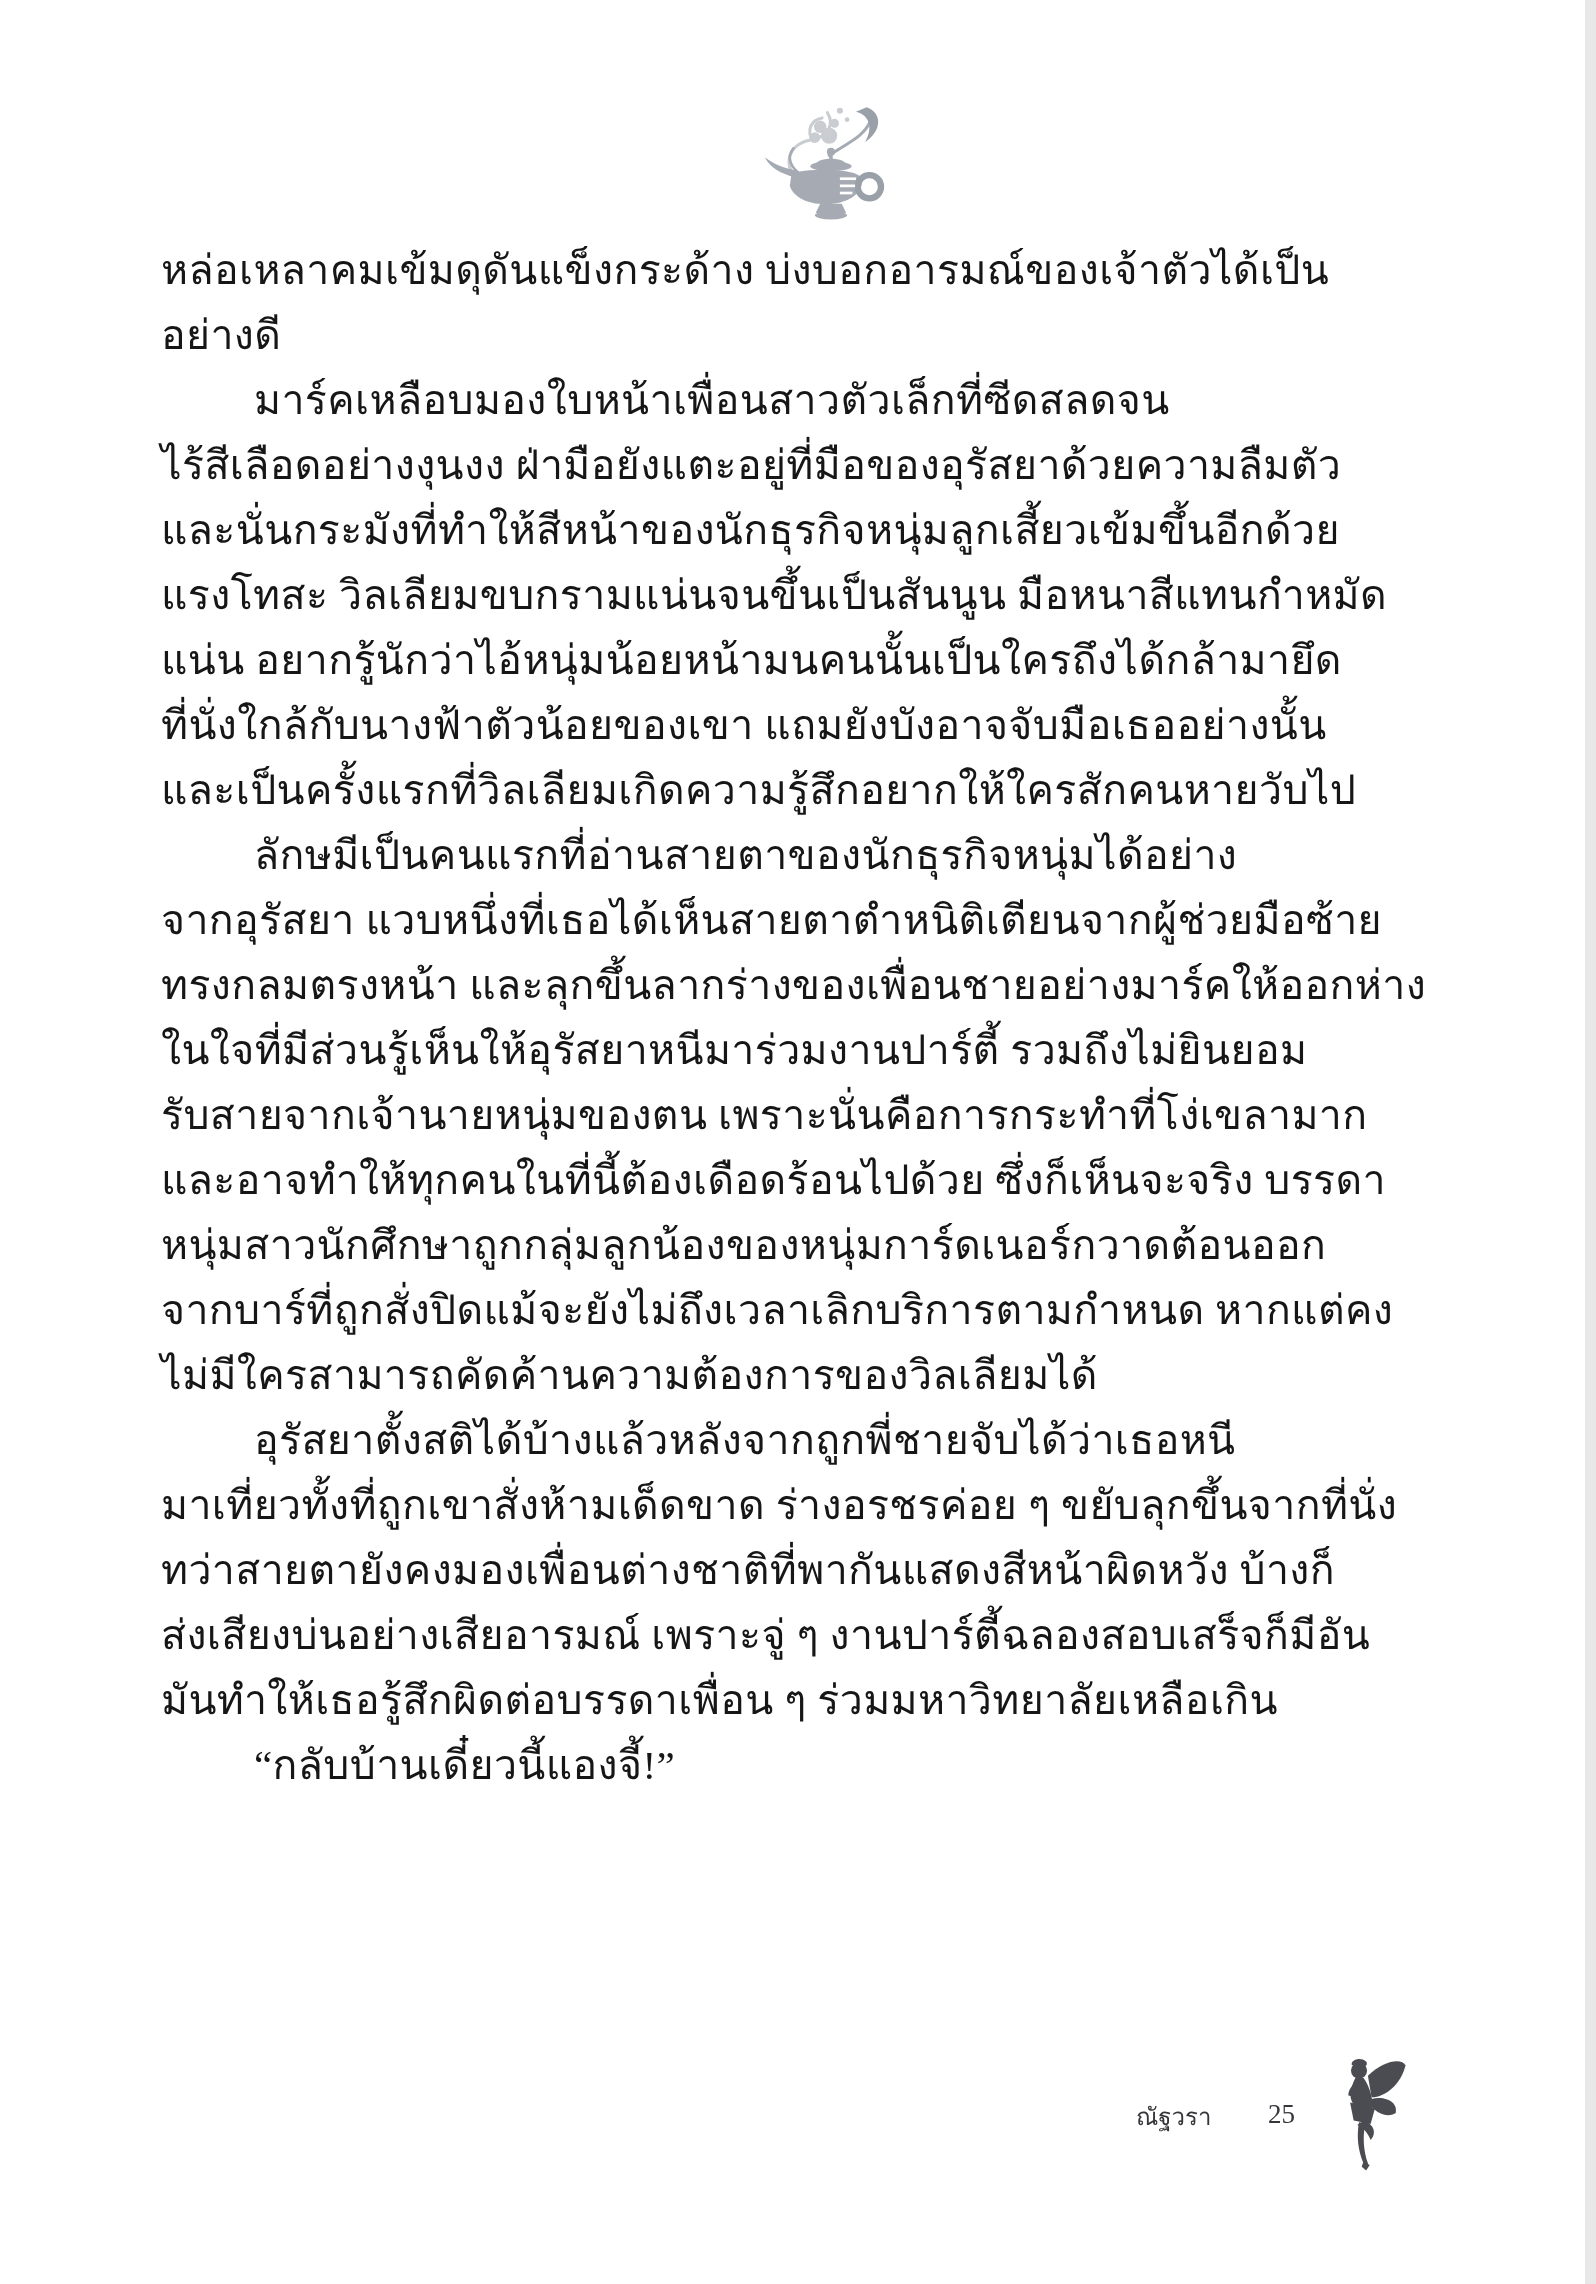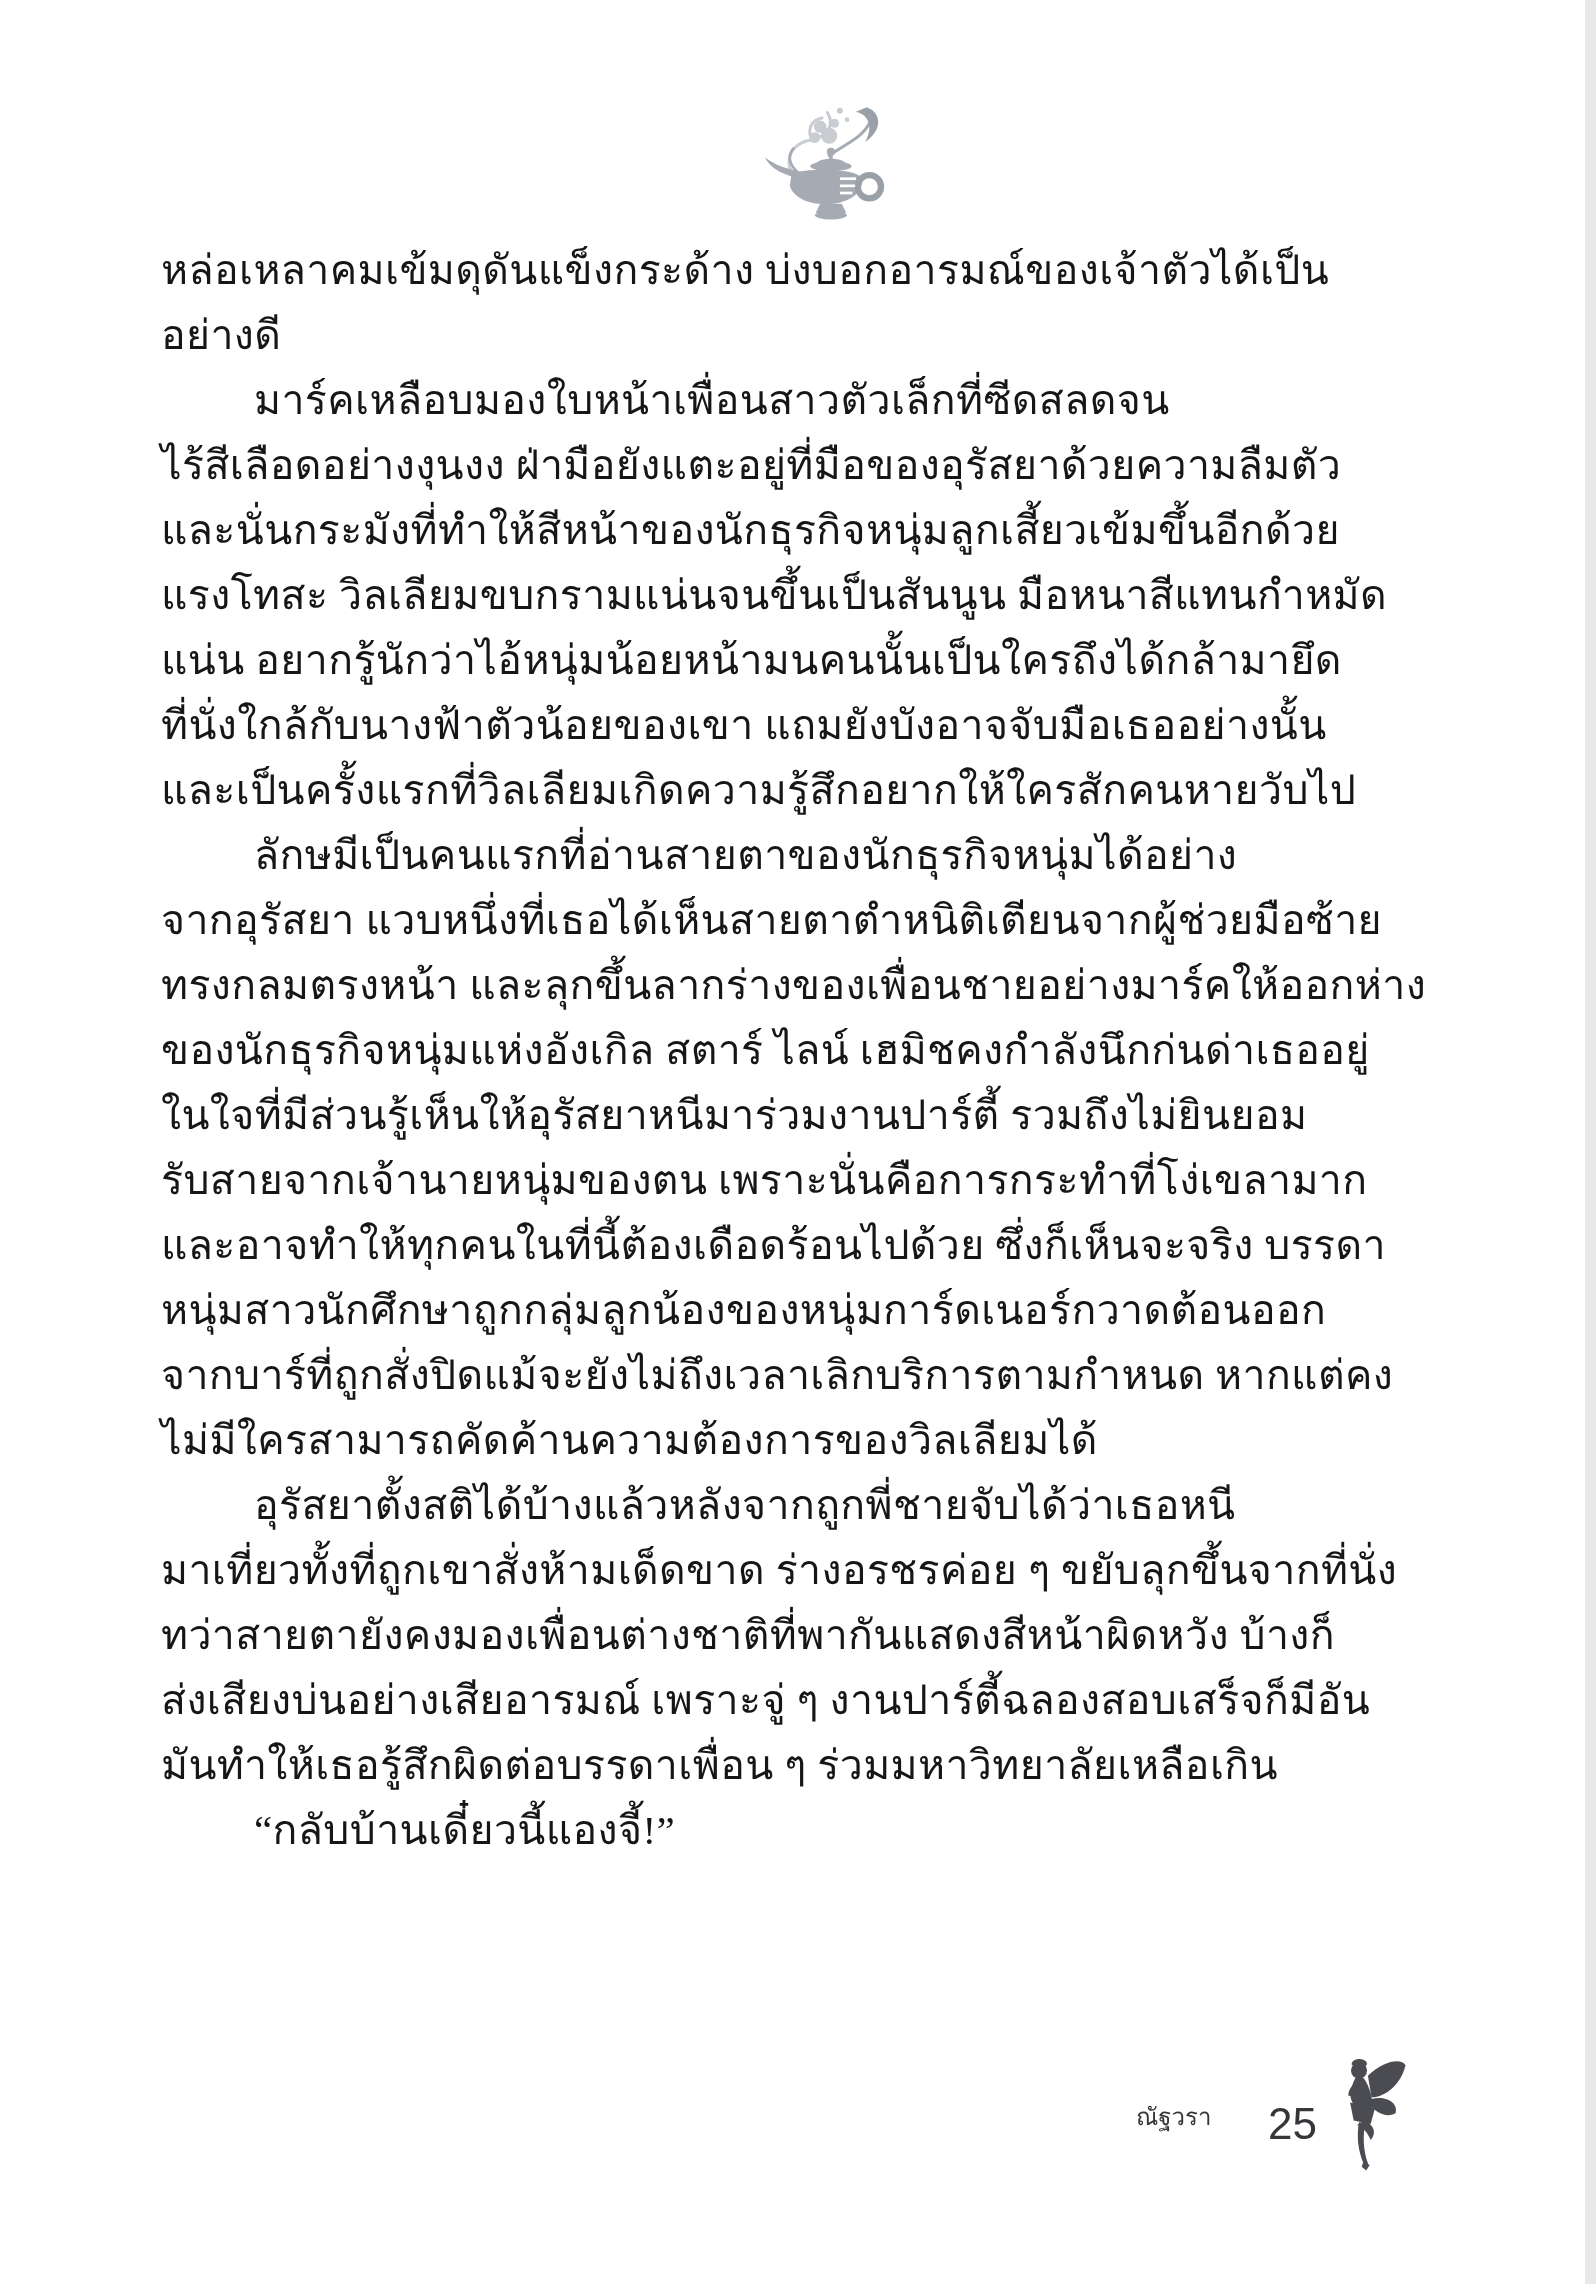--- a/index.html
+++ b/index.html
@@ -21,22 +21,22 @@
   }
   .line{white-space:nowrap;}
   .line.indent{padding-left:93px;}
   .footer-author{
     position:absolute;left:1136px;top:2097px;
     font-family:"Liberation Sans","DejaVu Sans",sans-serif;
     font-size:24px;color:var(--footer-color,#35353a);
   }
   .footer-page{
     position:absolute;left:1268px;top:2099px;
-    font-family:Liberation Sans, sans-serif;
-    font-size:44px;color:var(--footer-color,#35353a);text-align:right;
+    font-family:Liberation Serif, serif;
+    font-size:27px;color:var(--footer-color,#35353a);text-align:right;
   }
   .fairy{
     position:absolute;left:1334px;top:2058px;width:75px;height:116px;
   }
 </style>
 </head>
 <body>
 
 <div class="page">
 
@@ -91,21 +91,20 @@
       <div class="line indent">มาร์คเหลือบมองใบหน้าเพื่อนสาวตัวเล็กที่ซีดสลดจน</div>
       <div class="line">ไร้สีเลือดอย่างงุนงง ฝ่ามือยังแตะอยู่ที่มือของอุรัสยาด้วยความลืมตัว</div>
       <div class="line">และนั่นกระมังที่ทำให้สีหน้าของนักธุรกิจหนุ่มลูกเสี้ยวเข้มขึ้นอีกด้วย</div>
       <div class="line">แรงโทสะ วิลเลียมขบกรามแน่นจนขึ้นเป็นสันนูน มือหนาสีแทนกำหมัด</div>
       <div class="line">แน่น อยากรู้นักว่าไอ้หนุ่มน้อยหน้ามนคนนั้นเป็นใครถึงได้กล้ามายึด</div>
       <div class="line">ที่นั่งใกล้กับนางฟ้าตัวน้อยของเขา แถมยังบังอาจจับมือเธออย่างนั้น</div>
       <div class="line">และเป็นครั้งแรกที่วิลเลียมเกิดความรู้สึกอยากให้ใครสักคนหายวับไป</div>
       <div class="line indent">ลักษมีเป็นคนแรกที่อ่านสายตาของนักธุรกิจหนุ่มได้อย่าง</div>
       <div class="line">จากอุรัสยา แวบหนึ่งที่เธอได้เห็นสายตาตำหนิติเตียนจากผู้ช่วยมือซ้าย</div>
       <div class="line">ทรงกลมตรงหน้า และลุกขึ้นลากร่างของเพื่อนชายอย่างมาร์คให้ออกห่าง</div>
-      <div class="line">ของนักธุรกิจหนุ่มแห่งอังเกิล สตาร์ ไลน์ เฮมิชคงกำลังนึกก่นด่าเธออยู่</div>
       <div class="line">ในใจที่มีส่วนรู้เห็นให้อุรัสยาหนีมาร่วมงานปาร์ตี้ รวมถึงไม่ยินยอม</div>
       <div class="line">รับสายจากเจ้านายหนุ่มของตน เพราะนั่นคือการกระทำที่โง่เขลามาก</div>
       <div class="line">และอาจทำให้ทุกคนในที่นี้ต้องเดือดร้อนไปด้วย ซึ่งก็เห็นจะจริง บรรดา</div>
       <div class="line">หนุ่มสาวนักศึกษาถูกกลุ่มลูกน้องของหนุ่มการ์ดเนอร์กวาดต้อนออก</div>
       <div class="line">จากบาร์ที่ถูกสั่งปิดแม้จะยังไม่ถึงเวลาเลิกบริการตามกำหนด หากแต่คง</div>
       <div class="line">ไม่มีใครสามารถคัดค้านความต้องการของวิลเลียมได้</div>
       <div class="line indent">อุรัสยาตั้งสติได้บ้างแล้วหลังจากถูกพี่ชายจับได้ว่าเธอหนี</div>
       <div class="line">มาเที่ยวทั้งที่ถูกเขาสั่งห้ามเด็ดขาด ร่างอรชรค่อย ๆ ขยับลุกขึ้นจากที่นั่ง</div>
       <div class="line">ทว่าสายตายังคงมองเพื่อนต่างชาติที่พากันแสดงสีหน้าผิดหวัง บ้างก็</div>
       <div class="line">ส่งเสียงบ่นอย่างเสียอารมณ์ เพราะจู่ ๆ งานปาร์ตี้ฉลองสอบเสร็จก็มีอัน</div>

